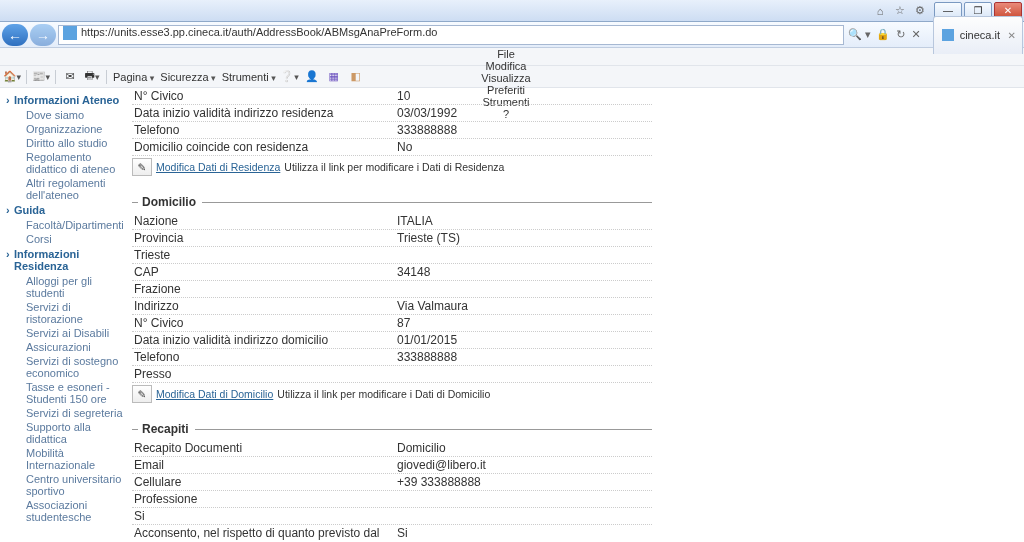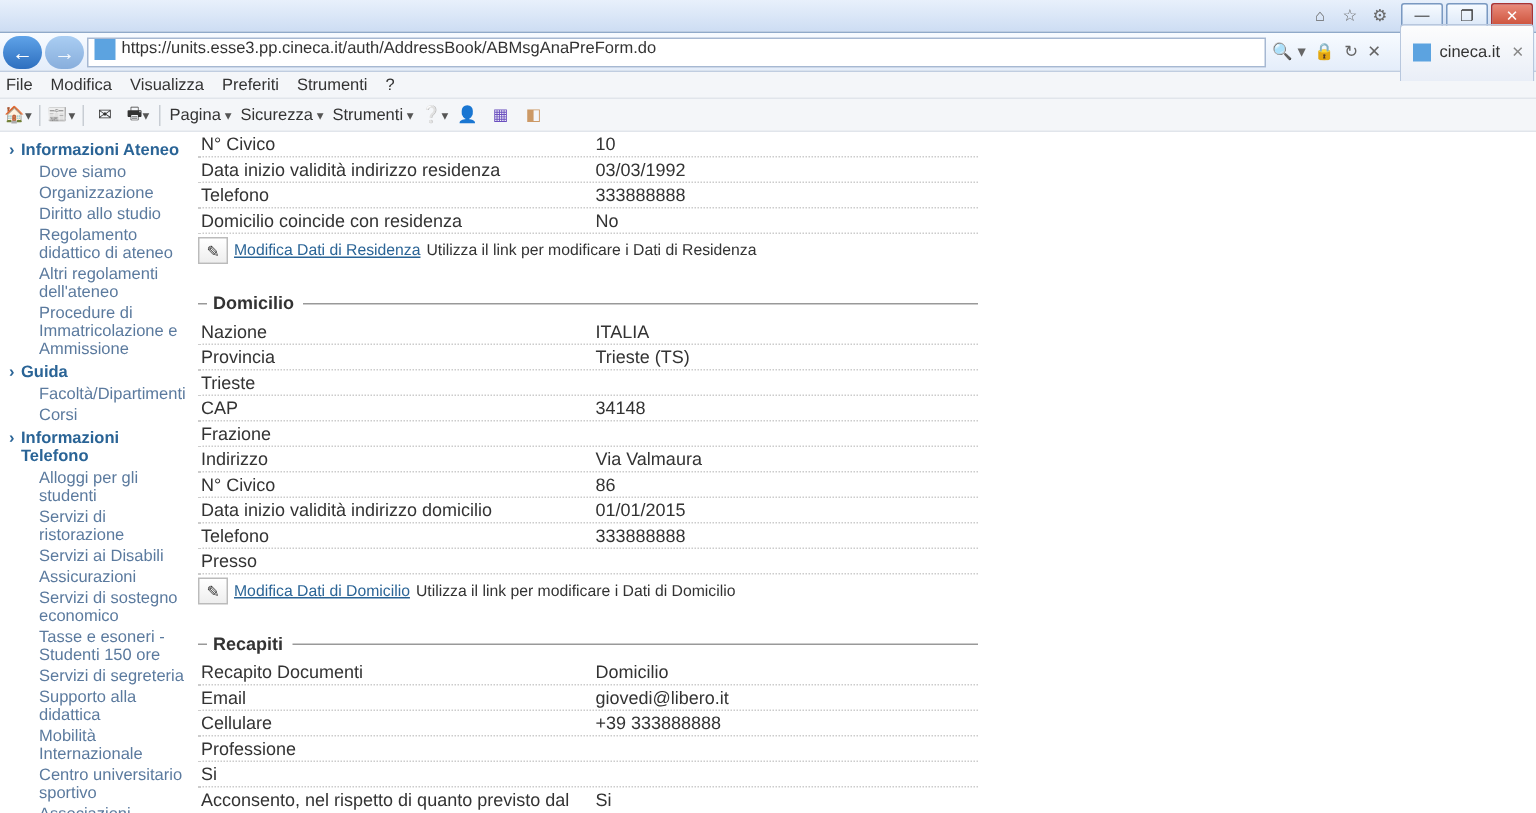--- a/index.html
+++ b/index.html
@@ -14,21 +14,21 @@
 .nav-btn { width:26px; height:22px; background:linear-gradient(#5fa3e8,#2e6fbf); border-radius:12px; margin-right:2px; display:flex; align-items:center; justify-content:center; color:#fff; font-size:14px;}
 .nav-btn.fwd { opacity:.5;}
 .url-box { flex:1; height:20px; background:#fff; border:1px solid #a6b8d2; display:flex; padding:0 4px; font-size:11px; color:#333;}
 .url-box .favicon { width:14px; height:14px; margin-right:4px; display:inline-block; background:#5ca3e0;}
 .addr-icons { display:flex; align-items:center; padding:0 4px; gap:6px; color:#666;}
 .tab-strip { display:flex; align-items:flex-end; margin-left:8px;}
 .tab { height:38px; background:linear-gradient(#fdfdfd,#e9eef7); border:1px solid #b8c7dd; border-bottom:none; border-radius:3px 3px 0 0; padding:0 22px 0 8px; display:flex; align-items:center; font-size:11px; color:#333; position:relative; margin-right:-1px;}
 .tab .favicon { width:12px; height:12px; margin-right:6px; background:#5ca3e0;}
 .tab .tab-x { position:absolute; right:6px; color:#888; font-size:10px;}
 
-.menubar { height:18px; background:#f4f6f9; display:flex; align-items:center; padding:0 4px; font-size:11px; color:#333; border-bottom:1px solid #e1e5eb;}
+.menubar { height:18px; background:#f4f6f9; display:flex; align-items:center; padding:0 4px; font-size:11px; color:#333; border-bottom:1px solid #e1e5eb;flex-direction:column;}
 .menubar span { margin-right:12px;}
 
 .toolbar2 { height:22px; background:#f4f6f9; display:flex; align-items:center; padding:0 4px; font-size:11px; color:#333; border-bottom:1px solid #e1e5eb; gap:6px;}
 .toolbar2 .sep { width:1px; height:14px; background:#c8cdd4;}
 .toolbar2 .drop::after { content:" ▾"; color:#555; font-size:9px;}
 .toolbar2 .ico { width:16px; height:16px; display:inline-flex; align-items:center; justify-content:center;}
 
 .content-wrap { display:flex; height:calc(542px - 22px - 26px - 18px - 22px); overflow:auto;}
 .sidebar { width:126px; padding:4px 2px 16px 6px; font-size:11px; color:#555;}
 .side-cat { color:#2a6496; font-weight:bold; margin:2px 0; position:relative; padding-left:8px;}
@@ -112,28 +112,27 @@
 
 <div class="content-wrap">
   <div class="sidebar">
     <div class="side-cat">Informazioni Ateneo</div>
     <div class="side-sub" id="side-info-ateneo">
         <div class="side-link">Dove siamo</div>
         <div class="side-link">Organizzazione</div>
         <div class="side-link">Diritto allo studio</div>
         <div class="side-link">Regolamento didattico di ateneo</div>
         <div class="side-link">Altri regolamenti dell'ateneo</div>
-        <div class="side-link">Procedure di Immatricolazione e Ammissione</div>
       </div>
     <div class="side-cat">Guida</div>
     <div class="side-sub" id="side-guida">
         <div class="side-link">Facoltà/Dipartimenti</div>
         <div class="side-link">Corsi</div>
       </div>
-    <div class="side-cat">Informazioni Telefono</div>
+    <div class="side-cat">Informazioni Residenza</div>
     <div class="side-sub" id="side-info-stud">
         <div class="side-link">Alloggi per gli studenti</div>
         <div class="side-link">Servizi di ristorazione</div>
         <div class="side-link">Servizi ai Disabili</div>
         <div class="side-link">Assicurazioni</div>
         <div class="side-link">Servizi di sostegno economico</div>
         <div class="side-link">Tasse e esoneri - Studenti 150 ore</div>
         <div class="side-link">Servizi di segreteria</div>
         <div class="side-link">Supporto alla didattica</div>
         <div class="side-link">Mobilità Internazionale</div>
@@ -191,21 +190,21 @@
           <div class="data-row">
             <div class="lbl">Frazione</div>
             <div class="val"></div>
           </div>
           <div class="data-row">
             <div class="lbl">Indirizzo</div>
             <div class="val">Via Valmaura</div>
           </div>
           <div class="data-row">
             <div class="lbl">N° Civico</div>
-            <div class="val">86</div>
+            <div class="val">87</div>
           </div>
           <div class="data-row">
             <div class="lbl">Data inizio validità indirizzo domicilio</div>
             <div class="val">01/01/2015</div>
           </div>
           <div class="data-row">
             <div class="lbl">Telefono</div>
             <div class="val">333888888</div>
           </div>
           <div class="data-row">

